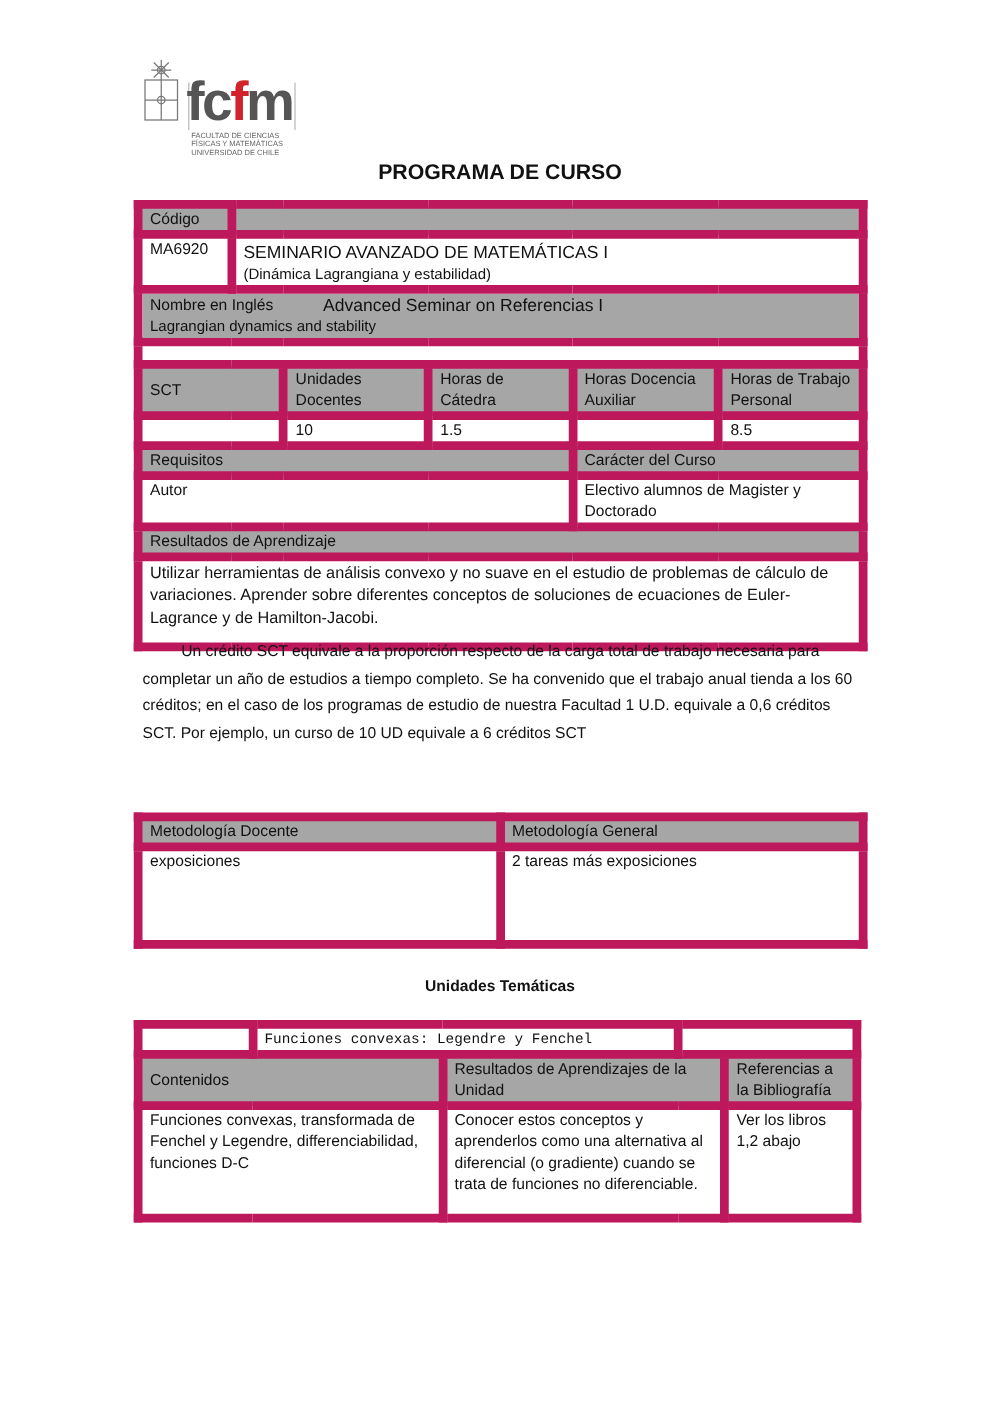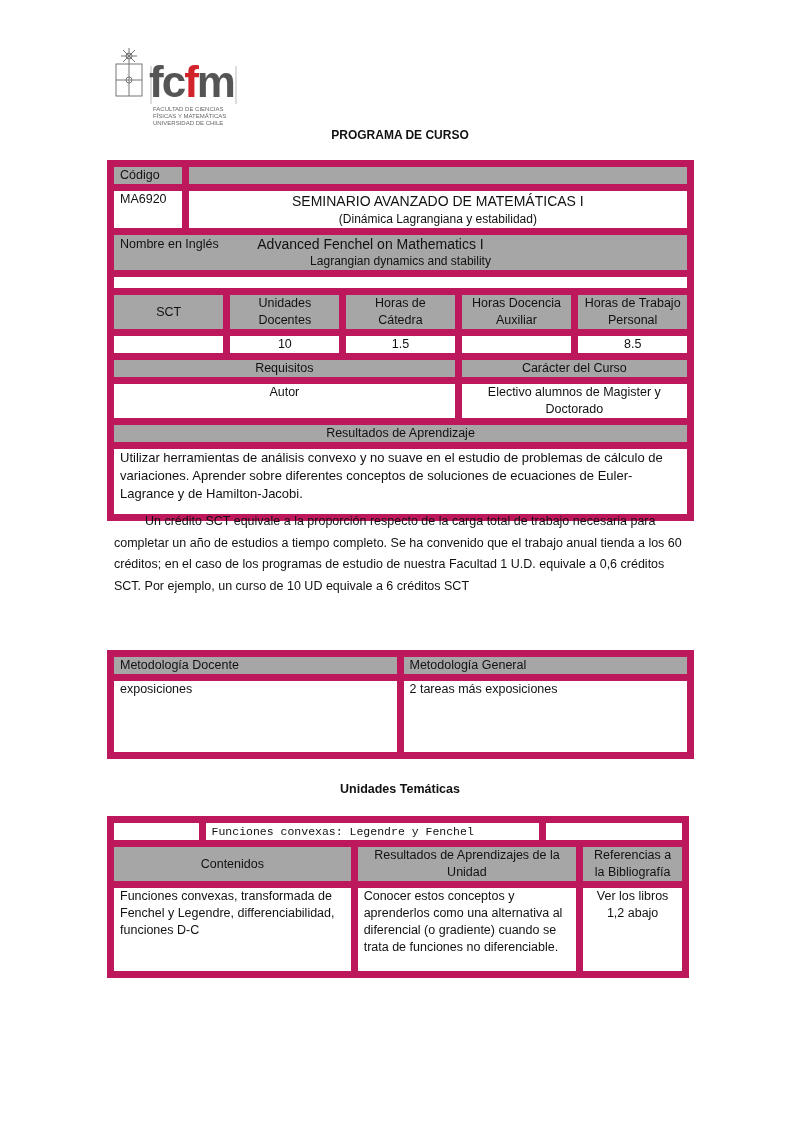--- a/index.html
+++ b/index.html
@@ -1,24 +1,24 @@
 <!DOCTYPE html>
 <html><head>
 <meta charset="utf-8">
 <style>
   html, body { margin:0; padding:0; background:#fff; }
   body { width:800px; height:1132px; position:relative; overflow:hidden;
          font-family:"Liberation Sans", sans-serif; color:#111; }
   .abs { position:absolute; }
   .logo { left:113px; top:46px; width:130px; height:85px; }
-  .title { left:0; width:800px; top:128px; text-align:center; font-weight:bold; font-size:12px; }
+  .title { left:0; width:800px; top:128px; text-align:center; font-weight:bold; font-size:17px; }
   table { border-collapse:collapse; position:absolute; font-size:12.5px; }
   td { border:7px solid #be185d; padding:0 6px; vertical-align:top; line-height:17px; }
   .g { background:#a6a6a6; }
-  .c { text-align:center; }
+  .c { }
   .mono { font-family:"Liberation Mono", monospace; font-size:11.5px; }
   .para { left:114px; top:511px; width:580px; font-size:12.5px; line-height:21.5px; }
   .para .ind { display:inline-block; width:31px; }
   .subtitle { left:0; width:800px; top:782px; text-align:center; font-weight:bold; font-size:12.5px; }
 </style>
 </head>
 <body>
 
 <div class="abs logo">
   <svg width="130" height="85" viewBox="0 0 130 85">
@@ -67,21 +67,21 @@
   <tr style="height:40px">
     <td>MA6920</td>
     <td colspan="5" class="c">
       <div style="font-size:14px;line-height:20px;">SEMINARIO AVANZADO DE MATEMÁTICAS I</div>
       <div style="font-size:12px;">(Dinámica Lagrangiana y estabilidad)</div>
     </td>
   </tr>
   <tr style="height:38px">
     <td colspan="6" class="g" style="position:relative;">
       <span style="position:absolute;left:6px;top:1px;">Nombre en Inglés</span>
-      <div style="text-align:center;font-size:14px;line-height:18px;padding-right:60px;">Advanced Fenchel on Mathematics I</div>
+      <div style="text-align:center;font-size:14px;line-height:18px;padding-right:60px;">Advanced Seminar on Referencias I</div>
       <div class="c" style="font-size:12px;">Lagrangian dynamics and stability</div>
     </td>
   </tr>
   <tr style="height:18px">
         <td colspan="6"></td>
       </tr>
   <tr style="height:36px">
     <td colspan="2" class="g c" style="vertical-align:middle">SCT</td>
     <td class="g c">Unidades Docentes</td>
     <td class="g c">Horas de Cátedra</td>

